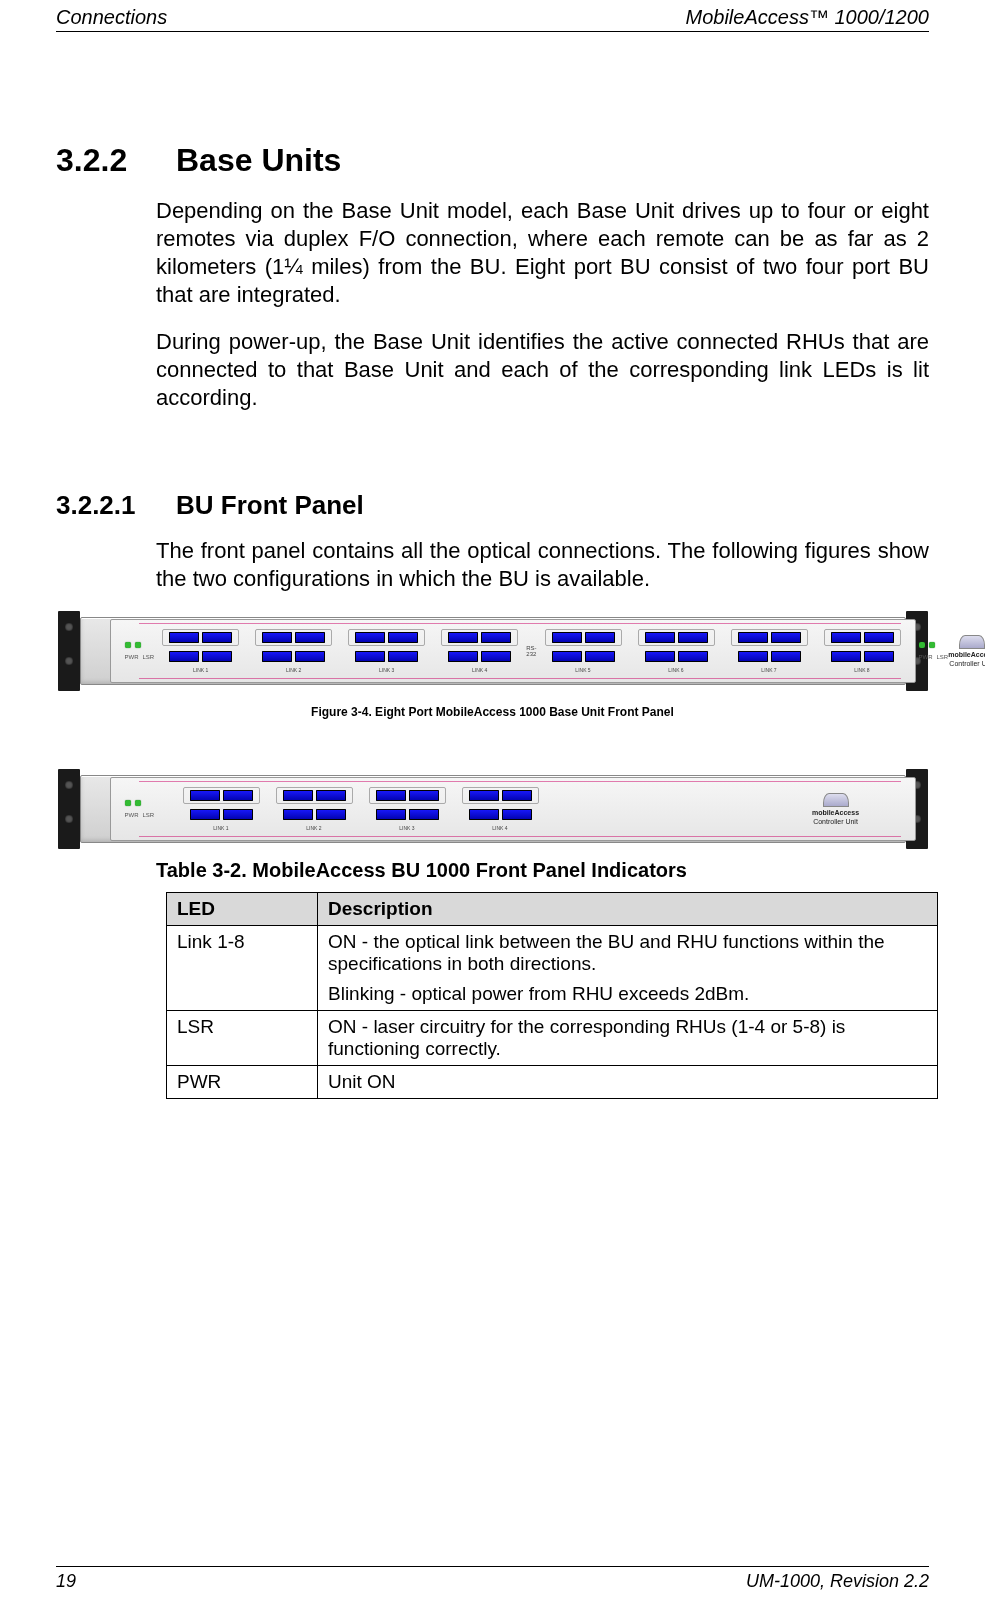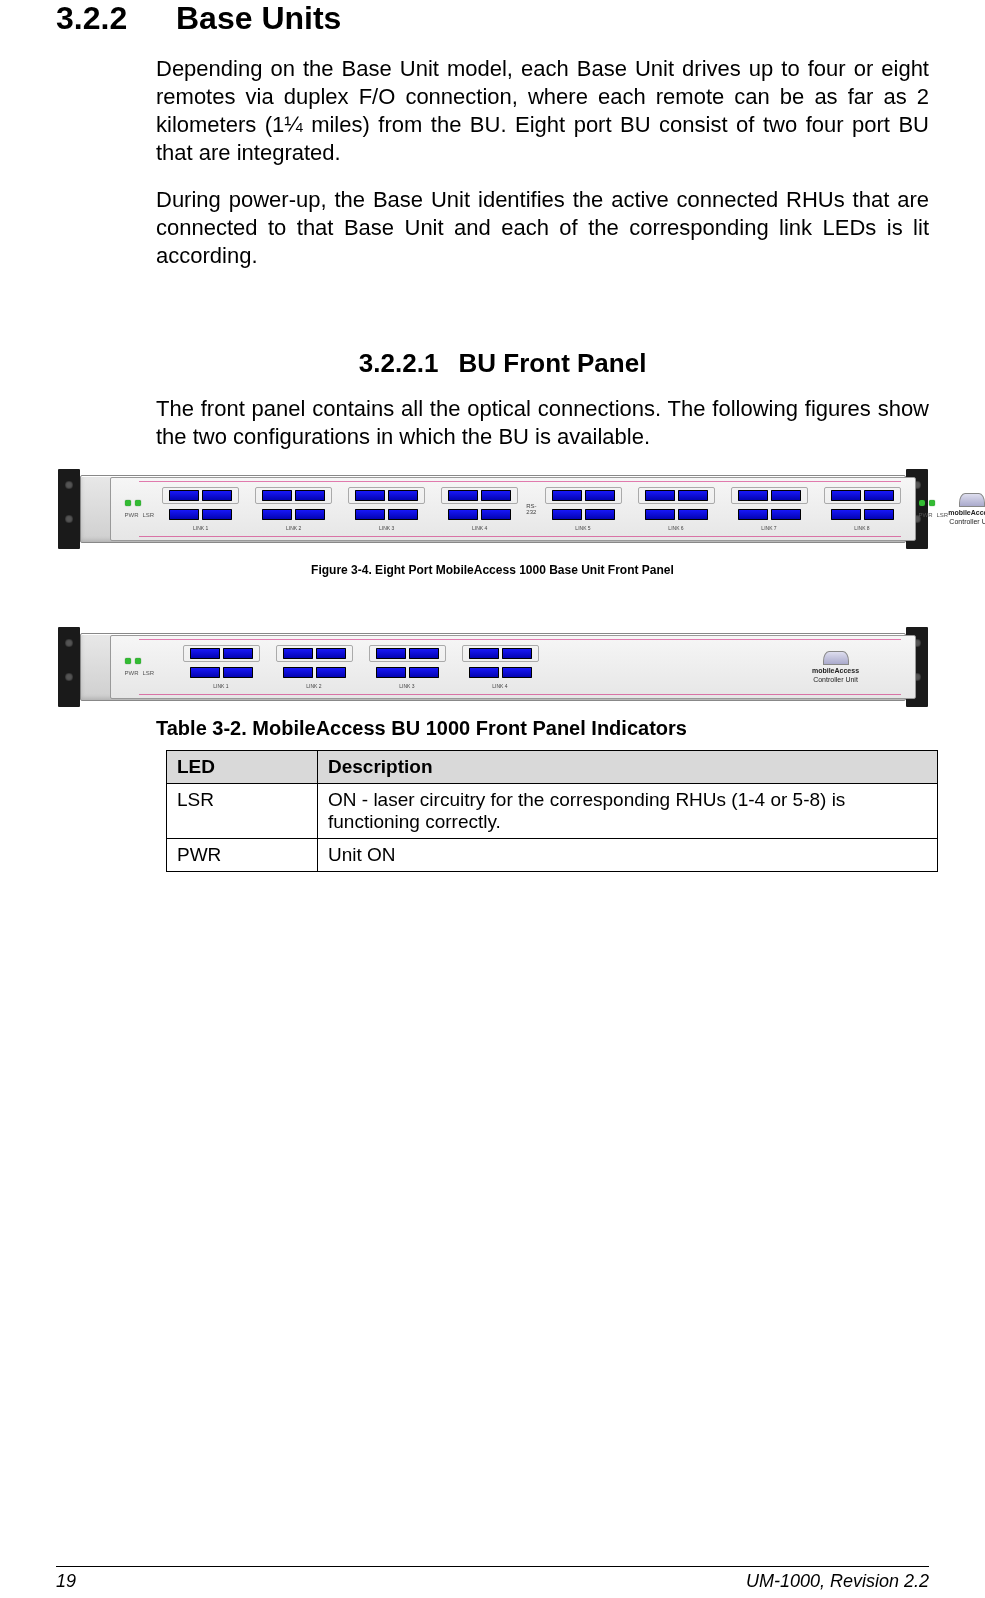--- a/index.html
+++ b/index.html
@@ -28,21 +28,20 @@
   h2.section {
     font-size: 32px;
     font-weight: bold;
     margin: 0 0 18px 0;
   }
   h2.section .num { display:inline-block; width: 120px; }
   h3.subsection {
     font-size: 26px;
     font-weight: bold;
     margin: 0 0 16px 0;
-    text-align: center;
   }
   h3.subsection .num { display:inline-block; width: 120px; }
   .body-text {
     font-size: 22px;
     line-height: 1.28;
     margin: 0 0 18px 0;
     text-align: justify;
     padding-left: 100px;
   }
   .caption {
@@ -130,20 +129,24 @@
     font-style: italic;
     font-size: 18px; padding-top:4px;
   }
 
   .spacer { height: 60px; }
 </style>
 </head>
 <body>
 
 <div class="page">
+  <div class="header">
+    <span>Connections</span>
+    <span>MobileAccess™  1000/1200</span>
+  </div>
 
   <h2 class="section">
     <span class="num">3.2.2</span><span>Base Units</span>
   </h2>
   <p class="body-text">Depending on the Base Unit model, each Base Unit drives up to four or eight remotes via duplex F/O connection, where each remote can be as far as 2 kilometers (1¼ miles) from the BU.  Eight port BU consist of two four port BU that are integrated.</p>
   <p class="body-text">During power-up, the Base Unit identifies the active connected RHUs that are connected to that Base Unit and each of the corresponding link LEDs is lit according.</p>
 
   <div class="spacer"></div>
 
   <h3 class="subsection">
@@ -365,20 +368,27 @@
       </div>
     </div>
   </div>
 
   <div class="table-title">Table 3-2. MobileAccess BU 1000 Front Panel Indicators</div>
   <table class="panel">
     <tbody>
         <tr>
       <th>LED</th>
       <th>Description</th>
+    </tr>
+    <tr>
+      <td class="col1">Link 1-8</td>
+      <td>
+            <p>ON - the optical link between the BU and RHU functions within the specifications in both directions.</p>
+            <p>Blinking - optical power from RHU exceeds 2dBm.</p>
+          </td>
     </tr>
     <tr>
       <td class="col1">LSR</td>
       <td>
             <p>ON - laser circuitry for the corresponding RHUs (1-4 or 5-8) is functioning correctly.</p>
           </td>
     </tr>
     <tr>
       <td class="col1">PWR</td>
       <td>

